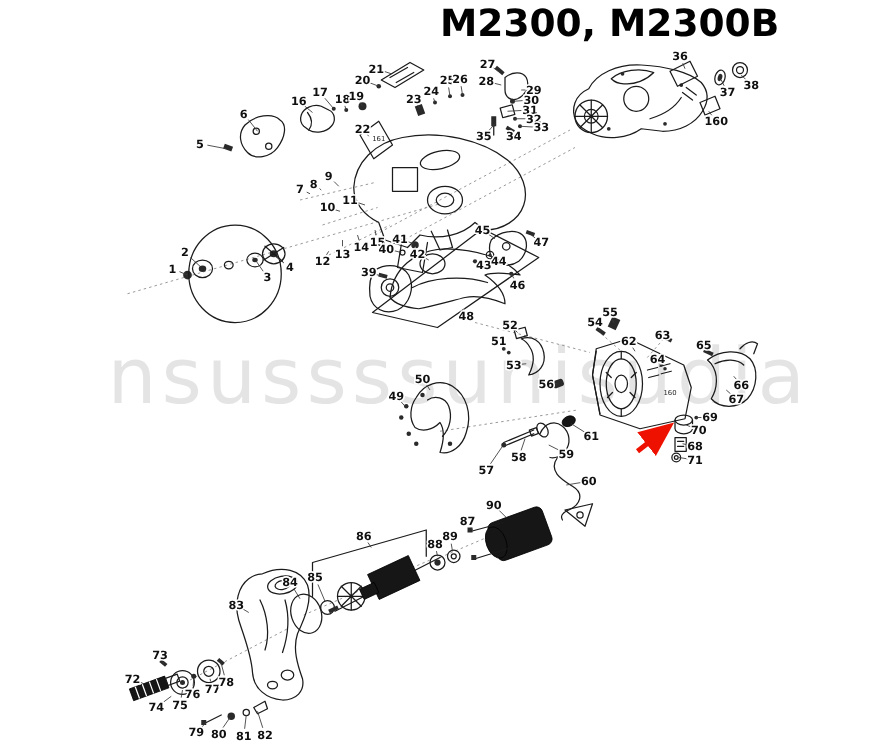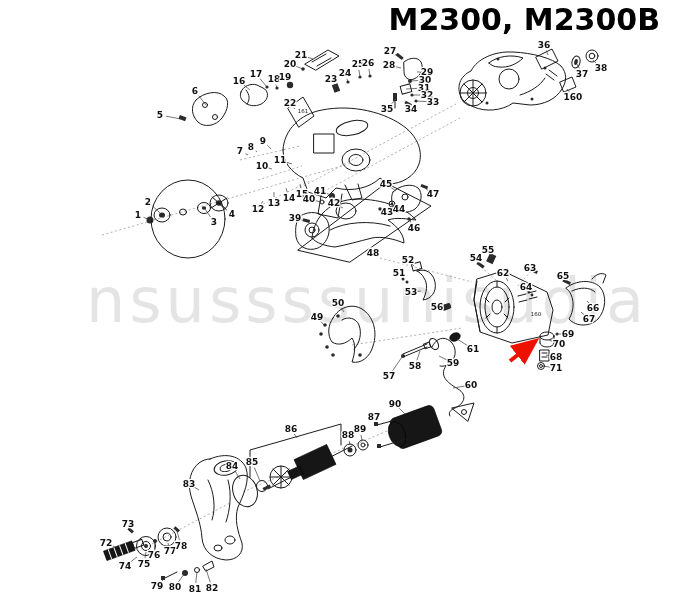--- a/index.html
+++ b/index.html
@@ -1,18 +1,18 @@
 <!DOCTYPE html>
 <html><head>
 <meta charset="utf-8">
 <style>
   html,body{margin:0;padding:0;background:#ffffff;}
   #page{position:relative;width:700px;height:600px;background:#fff;overflow:hidden;
         font-family:"DejaVu Sans","Liberation Sans",sans-serif;}
-  #title{position:absolute;left:340px;top:2px;width:320px;text-align:right;
+  #title{position:absolute;left:352px;top:2px;width:320px;text-align:left;
          font-size:30px;font-weight:bold;color:#000;letter-spacing:0px;z-index:2;}
   #watermark{position:absolute;left:86px;top:264px;font-size:62px;letter-spacing:4px;
              color:#000;opacity:0.10;z-index:0;white-space:nowrap;pointer-events:none;}
   #art{position:absolute;left:0;top:0;z-index:1;}
   .lbl{font-family:"DejaVu Sans","Liberation Sans",sans-serif;font-size:9px;font-weight:bold;
        fill:#101010;paint-order:stroke;stroke:#ffffff;stroke-width:2.5px;text-anchor:middle;}
   .inline-t{font-family:"DejaVu Sans","Liberation Sans",sans-serif;font-size:5.5px;fill:#222;text-anchor:middle;}
   .ln{stroke:#1b1b1b;stroke-width:1;fill:none;stroke-linejoin:round;stroke-linecap:round;}
   .fill{fill:#2a2a2a;stroke:none;}
   .dk{fill:#161616;stroke:#000;stroke-width:0.6;}

